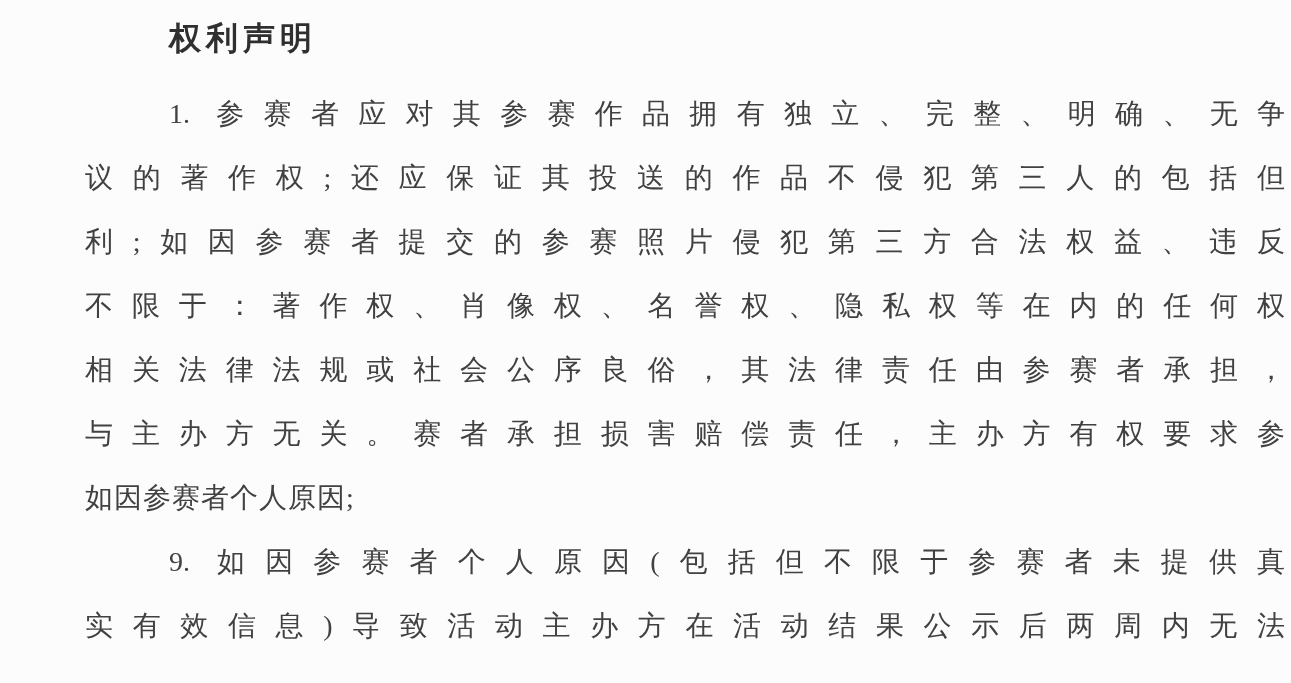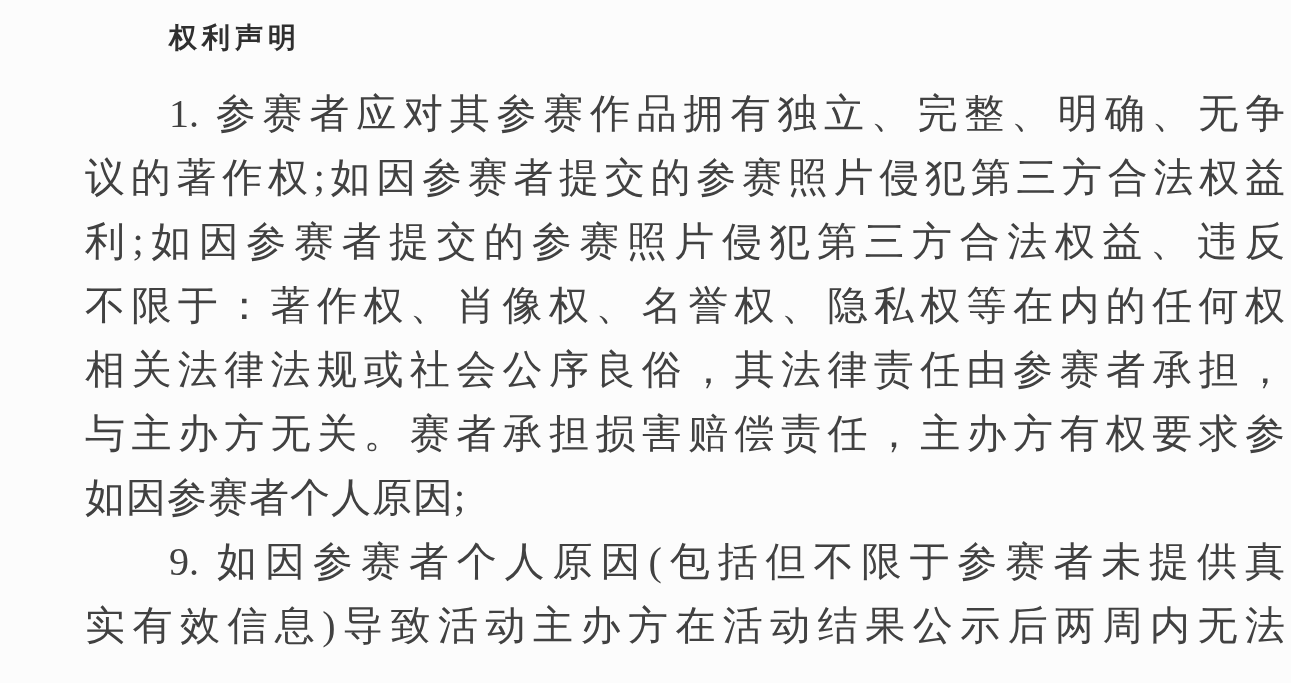--- a/index.html
+++ b/index.html
@@ -16,29 +16,29 @@
     font-family: "Liberation Serif", "DejaVu Serif", serif;
   }
   .doc {
     position: absolute;
     left: 85px;
     right: 6px;
     top: 14px;
   }
   .doc-title {
     margin: 0;
-    font-size: 28px;
+    font-size: 32px;
     line-height: 48px;
     font-weight: bold;
     color: #2f2f2f;
     letter-spacing: 5px;
     text-indent: 84px;
   }
   .line {
-    font-size: 40px;
+    font-size: 28px;
     line-height: 64px;
     color: #414141;
     letter-spacing: 0px;
     white-space: nowrap;
   }
   .justify {
     white-space: normal;
     text-align: justify;
     text-align-last: justify;
     text-justify: inter-character;
@@ -54,21 +54,21 @@
   }
 </style>
 </head>
 <body>
 
 <div class="page">
   <div class="doc">
     <h1 class="doc-title">权利声明</h1>
 
     <div class="line justify indent first">1. 参赛者应对其参赛作品拥有独立、完整、明确、无争</div>
-    <div class="line justify">议的著作权;如因参赛者提交的参赛照片侵犯第三方合法权益</div>
+    <div class="line justify">议的著作权;还应保证其投送的作品不侵犯第三人的包括但</div>
     <div class="line justify">利;如因参赛者提交的参赛照片侵犯第三方合法权益、违反</div>
     <div class="line justify">不限于：著作权、肖像权、名誉权、隐私权等在内的任何权</div>
     <div class="line justify">相关法律法规或社会公序良俗，其法律责任由参赛者承担，</div>
     <div class="line justify">与主办方无关。赛者承担损害赔偿责任，主办方有权要求参</div>
     <div class="line short">如因参赛者个人原因;</div>
     <div class="line justify indent">9. 如因参赛者个人原因(包括但不限于参赛者未提供真</div>
     <div class="line justify">实有效信息)导致活动主办方在活动结果公示后两周内无法</div>
   </div>
 </div>
 

